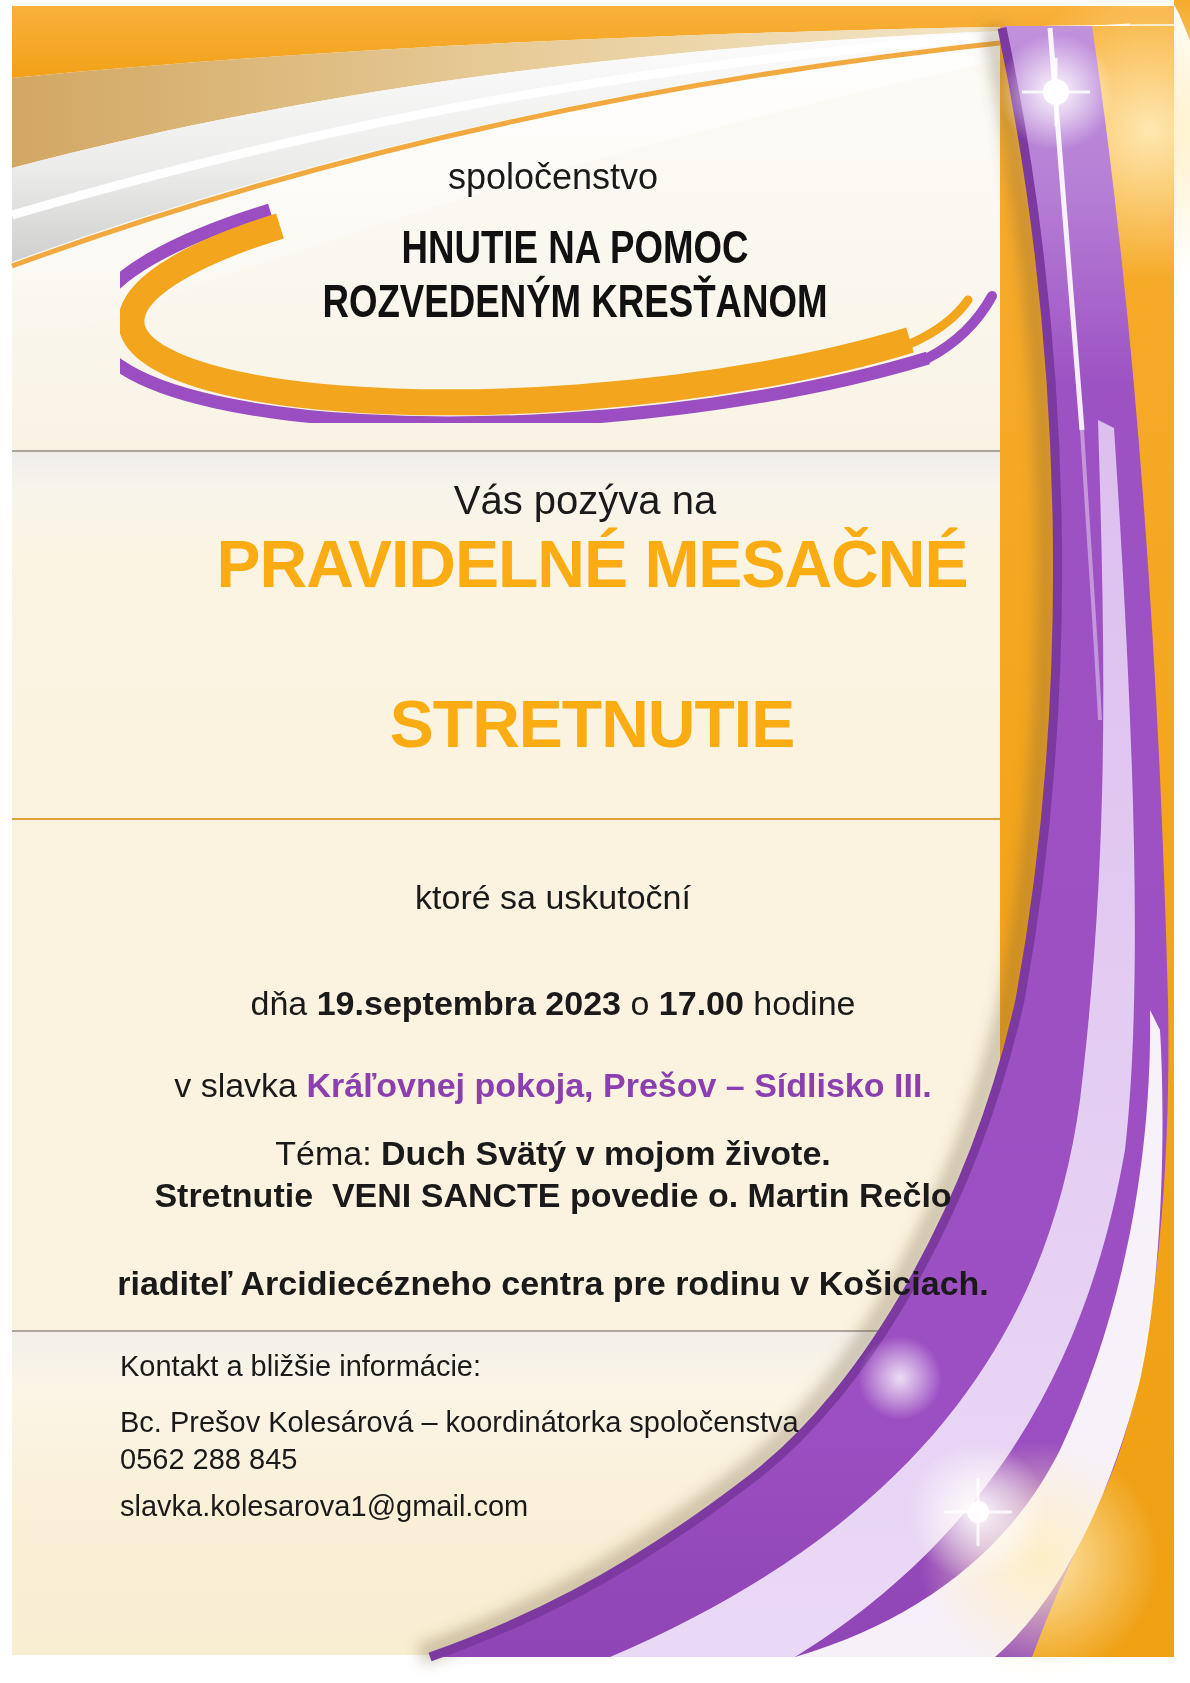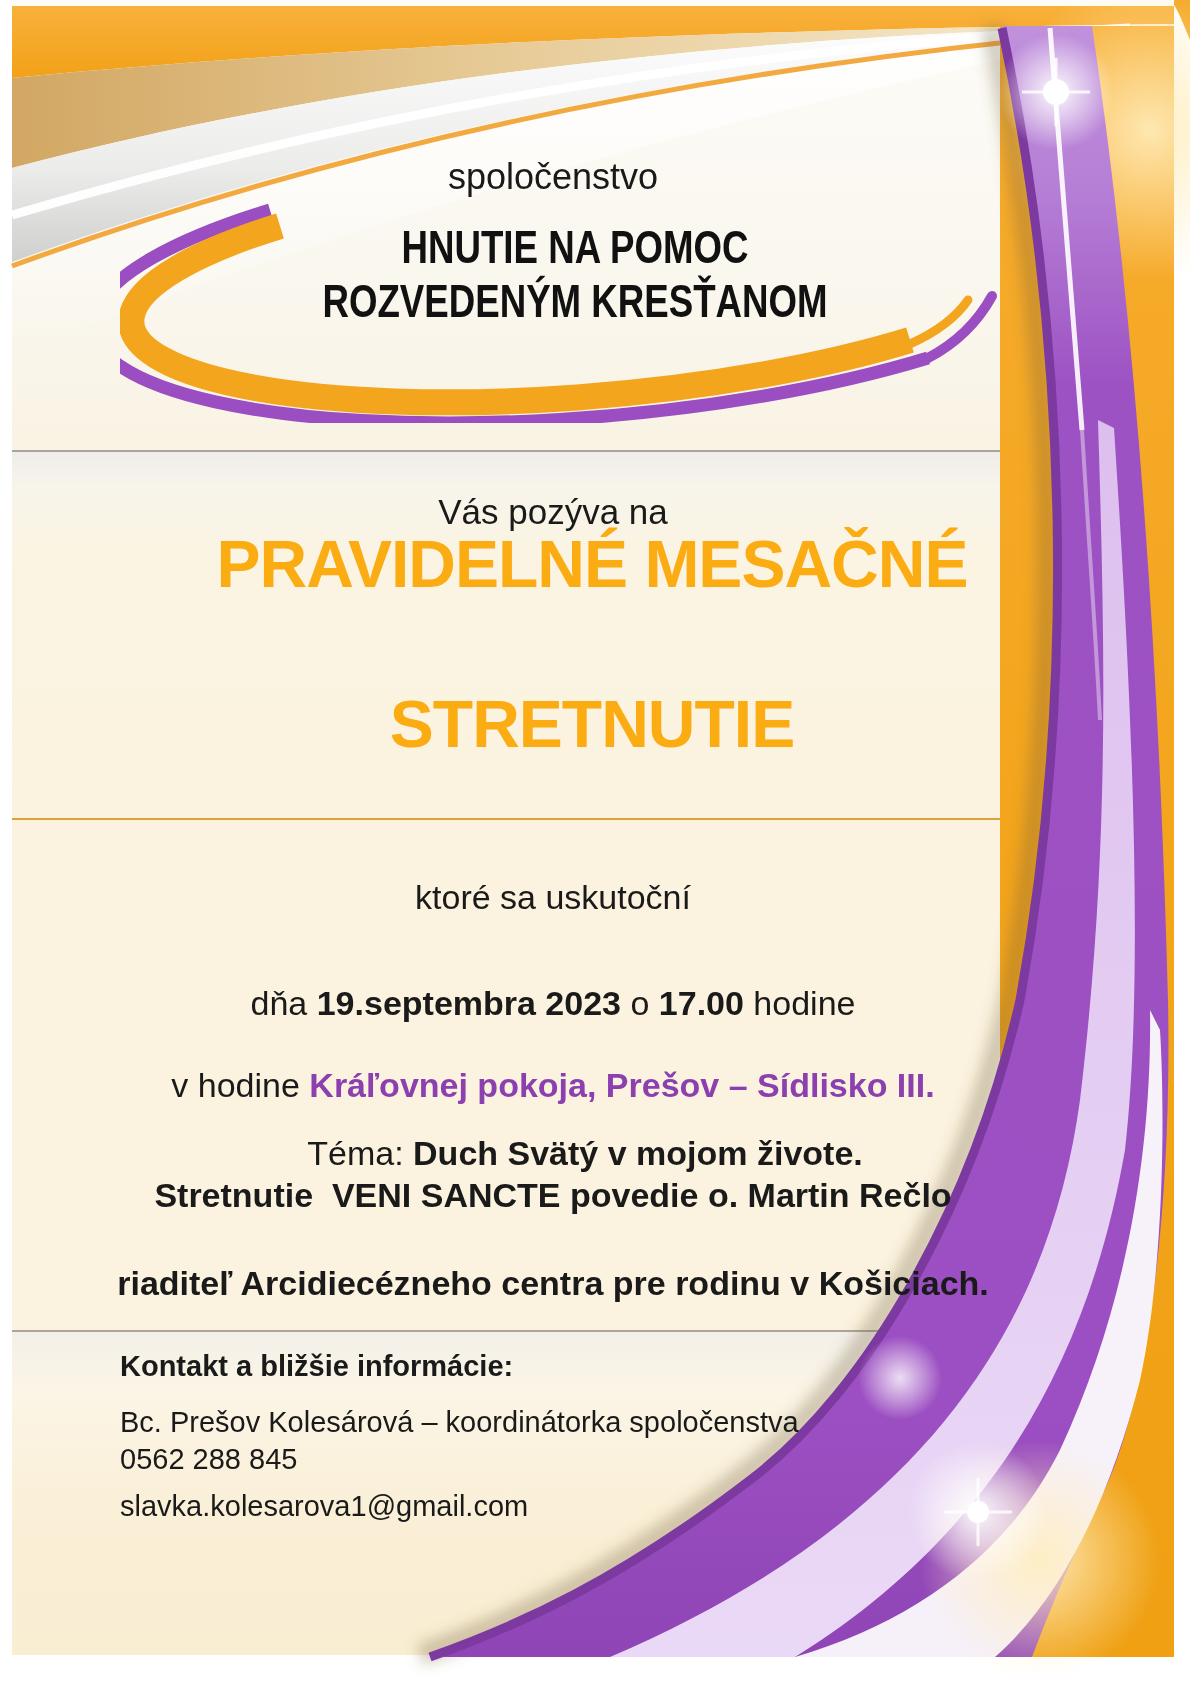--- a/index.html
+++ b/index.html
@@ -19,33 +19,33 @@
   #decor{position:absolute;left:0;top:0;width:1190px;height:1683px;z-index:1;pointer-events:none;}
   
   .tline{position:absolute;left:12px;width:1082px;text-align:center;z-index:2;}
   .tline span, .tline b{white-space:pre-wrap;}
   #community{top:156px;font-size:36px;}
   #logo-svg{position:absolute;left:120px;top:188px;width:880px;height:235px;z-index:2;}
   .logo-line{position:absolute;left:135px;width:880px;text-align:center;z-index:3;
              font-weight:bold;font-size:47px;color:#111;transform:scaleX(.78);letter-spacing:0;}
   #logo-line1{top:219px;}
   #logo-line2{top:273px;}
-  #invite{top:492px;font-size:35px;}
+  #invite{top:478px;font-size:40px;margin-left:32px;}
   .big-title{font-size:66px;font-weight:bold;letter-spacing:-1px;color:var(--title-orange,#fbac12);padding-left:39px;}
   #title1{top:526px;}
   #title2{top:686px;}
   #occurs{top:878px;font-size:34px;}
   #dateline{top:984px;font-size:34px;}
   #placeline{top:1066px;font-size:34px;}
-  #themeline{top:1134px;font-size:34px;padding-left:32px;}
+  #themeline{top:1134px;font-size:34px;}
   #speakerline{top:1176px;font-size:34px;font-weight:bold;}
   #directorline{top:1264px;font-size:34px;font-weight:bold;}
   .purple-bold{color:var(--location-purple,#8c3fae);font-weight:bold;text-align:center;}
   .contact-line{position:absolute;left:120px;width:860px;text-align:left;z-index:2;font-size:29px;}
-  #contact-heading{top:1350px;font-weight:bold;}
+  #contact-heading{top:1350px;font-weight:normal;}
   #contact-name{top:1406px;}
   #contact-phone{top:1443px;}
   #contact-email{top:1478px;margin-top:12px;}
 </style>
 </head>
 <body>
 
 <div class="panel" id="sec1"></div>
 <div class="panel" id="sec2"></div>
 <div class="panel" id="sec3"></div>
@@ -152,21 +152,21 @@
 <div class="tline big-title" id="title1">PRAVIDELNÉ MESAČNÉ</div>
 <div class="tline big-title" id="title2">STRETNUTIE</div>
 
 <div class="tline" id="occurs">ktoré sa uskutoční</div>
 
 <div class="tline" id="dateline">
   <span>dňa </span><b>19.septembra 2023</b><span> o </span><b>17.00</b><span> hodine</span>
 </div>
 
 <div class="tline" id="placeline">
-  <span>v hodine </span><span class="purple-bold">Kráľovnej pokoja, Prešov – Sídlisko III.</span>
+  <span>v slavka </span><span class="purple-bold">Kráľovnej pokoja, Prešov – Sídlisko III.</span>
 </div>
 
 <div class="tline" id="themeline">
   <span>Téma: </span><b>Duch Svätý v mojom živote.</b>
 </div>
 
 <div class="tline" id="speakerline">
   <span>Stretnutie  VENI SANCTE povedie </span><b>o. Martin Rečlo</b>
 </div>
 

